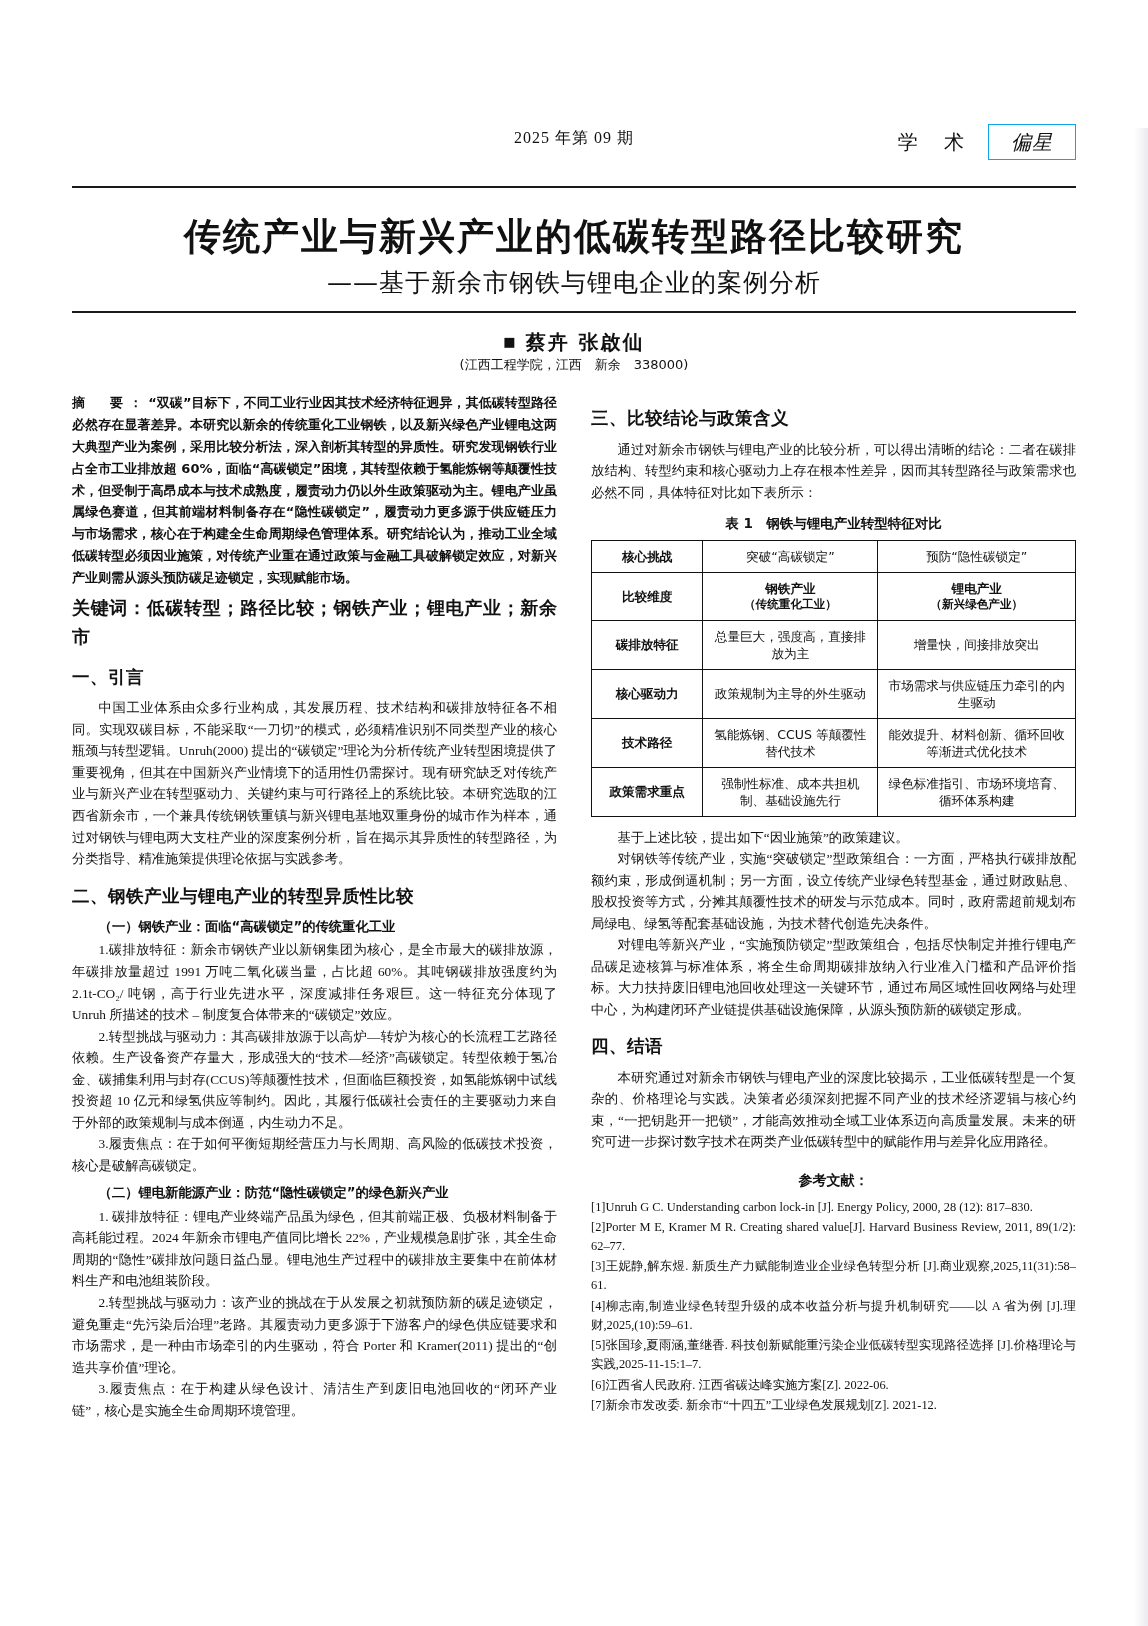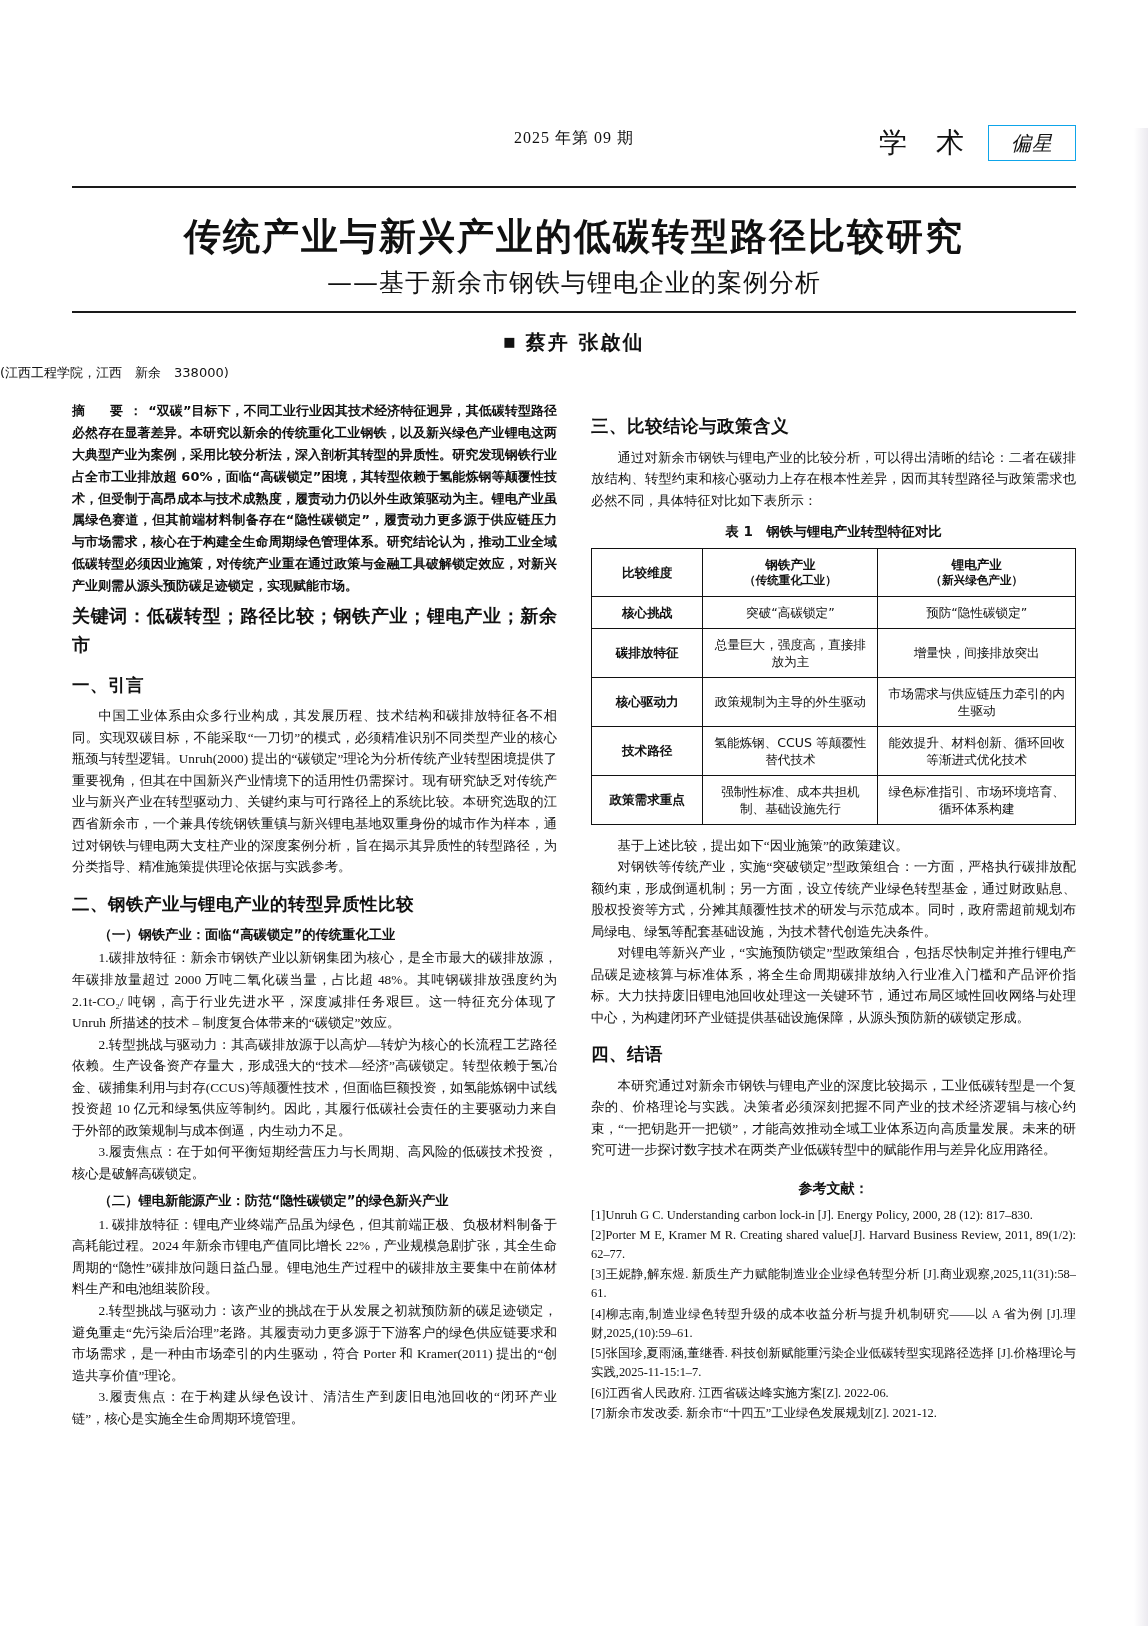--- a/index.html
+++ b/index.html
@@ -40,21 +40,21 @@
   }
   .header-right {
     position: absolute;
     right: 0;
     top: -4px;
     display: flex;
     align-items: center;
     gap: 14px;
   }
   .header-right .xsu {
-    font-size: 28px;
+    font-size: 20px;
     letter-spacing: 10px;
     font-family: "DejaVu Serif", serif;
   }
   .logo-box {
     border: 1px solid #0ea5e9;
     width: 86px;
     height: 34px;
     display: flex;
     align-items: center;
     justify-content: center;
@@ -99,23 +99,23 @@
     margin-top: 16px;
     font-family: "DejaVu Sans", sans-serif;
     letter-spacing: 2px;
   }
   .authors .sq {
     font-size: 13px;
     vertical-align: 3px;
     margin-right: 8px;
   }
   .affil {
-    text-align: left;
+    text-align: center;
     font-size: 13px;
-    margin-top: 8px;
+    margin-top: 0;
     font-family: "DejaVu Sans", sans-serif;
   }
 
   
   .columns {
     position: relative;
     margin: 18px 72px 0 72px;
     display: flex;
     gap: 34px;
   }
@@ -252,54 +252,54 @@
       </div>
       <div class="kw">
         <span>关键词：</span><span>低碳转型；路径比较；钢铁产业；锂电产业；新余市</span>
       </div>
 
       <h2 class="sec">一、引言</h2>
       <p>中国工业体系由众多行业构成，其发展历程、技术结构和碳排放特征各不相同。实现双碳目标，不能采取“一刀切”的模式，必须精准识别不同类型产业的核心瓶颈与转型逻辑。Unruh(2000) 提出的“碳锁定”理论为分析传统产业转型困境提供了重要视角，但其在中国新兴产业情境下的适用性仍需探讨。现有研究缺乏对传统产业与新兴产业在转型驱动力、关键约束与可行路径上的系统比较。本研究选取的江西省新余市，一个兼具传统钢铁重镇与新兴锂电基地双重身份的城市作为样本，通过对钢铁与锂电两大支柱产业的深度案例分析，旨在揭示其异质性的转型路径，为分类指导、精准施策提供理论依据与实践参考。</p>
 
       <h2 class="sec">二、钢铁产业与锂电产业的转型异质性比较</h2>
       <h3 class="subsec">（一）钢铁产业：面临“高碳锁定”的传统重化工业</h3>
-      <p>1.碳排放特征：新余市钢铁产业以新钢集团为核心，是全市最大的碳排放源，年碳排放量超过 2000 万吨二氧化碳当量，占比超 48%。其吨钢碳排放强度约为 2.1t-CO₂/ 吨钢，高于行业先进水平，深度减排任务艰巨。这一特征充分体现了 Unruh 所描述的技术 – 制度复合体带来的“碳锁定”效应。</p>
+      <p>1.碳排放特征：新余市钢铁产业以新钢集团为核心，是全市最大的碳排放源，年碳排放量超过 1991 万吨二氧化碳当量，占比超 60%。其吨钢碳排放强度约为 2.1t-CO₂/ 吨钢，高于行业先进水平，深度减排任务艰巨。这一特征充分体现了 Unruh 所描述的技术 – 制度复合体带来的“碳锁定”效应。</p>
       <p>2.转型挑战与驱动力：其高碳排放源于以高炉—转炉为核心的长流程工艺路径依赖。生产设备资产存量大，形成强大的“技术—经济”高碳锁定。转型依赖于氢冶金、碳捕集利用与封存(CCUS)等颠覆性技术，但面临巨额投资，如氢能炼钢中试线投资超 10 亿元和绿氢供应等制约。因此，其履行低碳社会责任的主要驱动力来自于外部的政策规制与成本倒逼，内生动力不足。</p>
       <p>3.履责焦点：在于如何平衡短期经营压力与长周期、高风险的低碳技术投资，核心是破解高碳锁定。</p>
       <h3 class="subsec">（二）锂电新能源产业：防范“隐性碳锁定”的绿色新兴产业</h3>
       <p>1. 碳排放特征：锂电产业终端产品虽为绿色，但其前端正极、负极材料制备于高耗能过程。2024 年新余市锂电产值同比增长 22%，产业规模急剧扩张，其全生命周期的“隐性”碳排放问题日益凸显。锂电池生产过程中的碳排放主要集中在前体材料生产和电池组装阶段。</p>
       <p>2.转型挑战与驱动力：该产业的挑战在于从发展之初就预防新的碳足迹锁定，避免重走“先污染后治理”老路。其履责动力更多源于下游客户的绿色供应链要求和市场需求，是一种由市场牵引的内生驱动，符合 Porter 和 Kramer(2011) 提出的“创造共享价值”理论。</p>
       <p>3.履责焦点：在于构建从绿色设计、清洁生产到废旧电池回收的“闭环产业链”，核心是实施全生命周期环境管理。</p>
     </div>
 
     <div class="col">
 
       <h2 class="sec">三、比较结论与政策含义</h2>
       <p>通过对新余市钢铁与锂电产业的比较分析，可以得出清晰的结论：二者在碳排放结构、转型约束和核心驱动力上存在根本性差异，因而其转型路径与政策需求也必然不同，具体特征对比如下表所示：</p>
 
       <div class="tbl-caption">表 1　钢铁与锂电产业转型特征对比</div>
       <table class="cmp">
         <tbody>
+          <tr>
+            <td class="rowlbl">核心挑战</td>
+            <td>突破“高碳锁定”</td>
+            <td>预防“隐性碳锁定”</td>
+          </tr>
           <tr>
             <td class="hd">
               <span>比较维度</span>
             </td>
             <td class="hd">
               <span>钢铁产业</span>
               <span class="small">（传统重化工业）</span>
             </td>
             <td class="hd">
               <span>锂电产业</span>
               <span class="small">（新兴绿色产业）</span>
             </td>
-          </tr>
-          <tr>
-            <td class="rowlbl">核心挑战</td>
-            <td>突破“高碳锁定”</td>
-            <td>预防“隐性碳锁定”</td>
           </tr>
           <tr>
             <td class="rowlbl">碳排放特征</td>
             <td>总量巨大，强度高，直接排放为主</td>
             <td>增量快，间接排放突出</td>
           </tr>
           <tr>
             <td class="rowlbl">核心驱动力</td>
             <td>政策规制为主导的外生驱动</td>
             <td>市场需求与供应链压力牵引的内生驱动</td>

